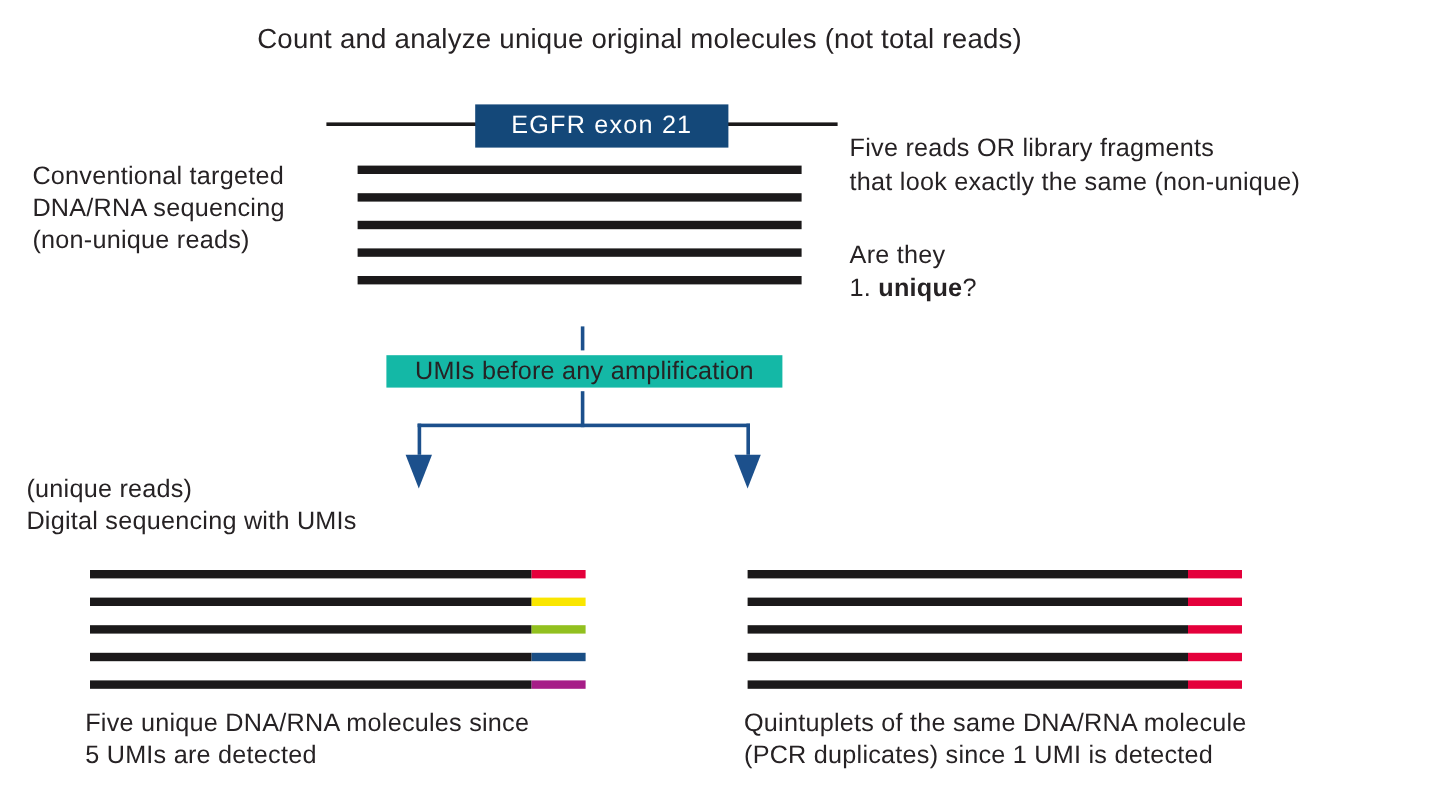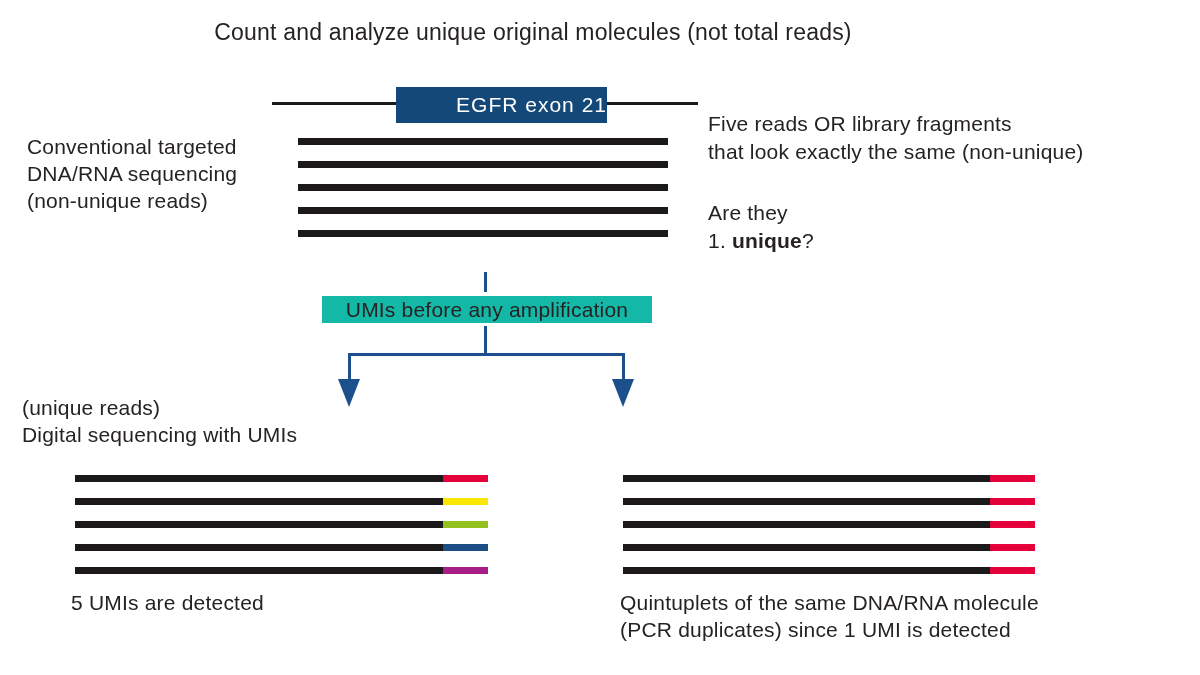--- a/index.html
+++ b/index.html
@@ -36,21 +36,21 @@
   }
   .gene-box {
     width: 211px;
     height: 36px;
     background: var(--color-navy_box);
     color: #ffffff;
     font-size: 21px;
     letter-spacing: 1px;
     display: flex;
     align-items: center;
-    justify-content: flex-end;
+    justify-content: center;
   }
 
   
   .bar-row { display: flex; height: 7px; margin-bottom: 16px; }
   .bar-body { display: block; height: 7px; background: var(--color-read_black); }
   .bar-tip  { display: block; height: 7px; }
   .bars-top   .bar-body { width: 370px; }
   .bars-left  .bar-body { width: 368px; }
   .bars-left  .bar-tip  { width: 45px; }
   .bars-right .bar-body { width: 367px; }
@@ -168,20 +168,21 @@
         <span class="bar-body"></span>
         <span class="bar-tip" style="background: rgb(228, 0, 59);"></span>
       </div>
       <div class="bar-row">
         <span class="bar-body"></span>
         <span class="bar-tip" style="background: rgb(228, 0, 59);"></span>
       </div>
     </div>
 
   <div class="abs label" style="left:71px; top:589px;">
+    <div>Five unique DNA/RNA molecules since</div>
     <div>5 UMIs are detected</div>
   </div>
   <div class="abs label" style="left:620px; top:589px;">
     <div>Quintuplets of the same DNA/RNA molecule</div>
     <div>(PCR duplicates) since 1 UMI is detected</div>
   </div>
 
 </div>
 
 </body></html>

